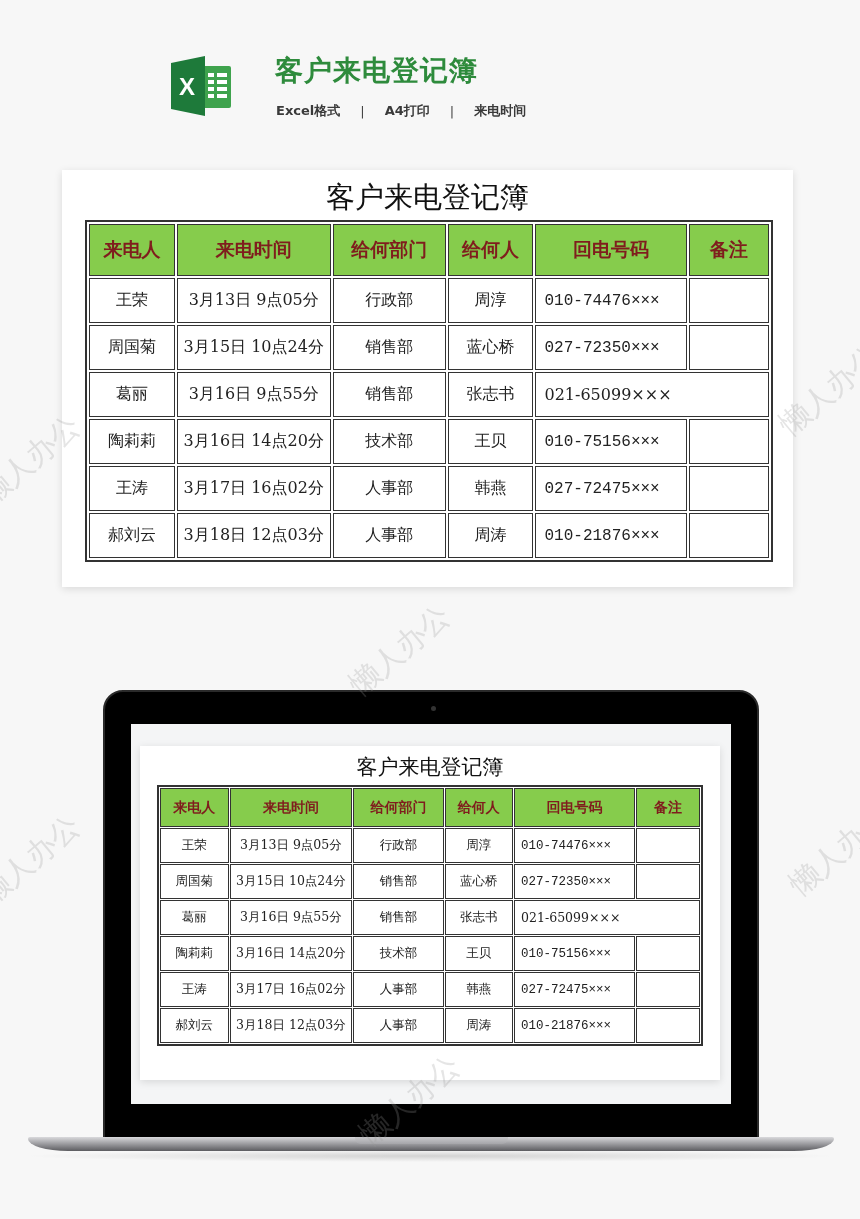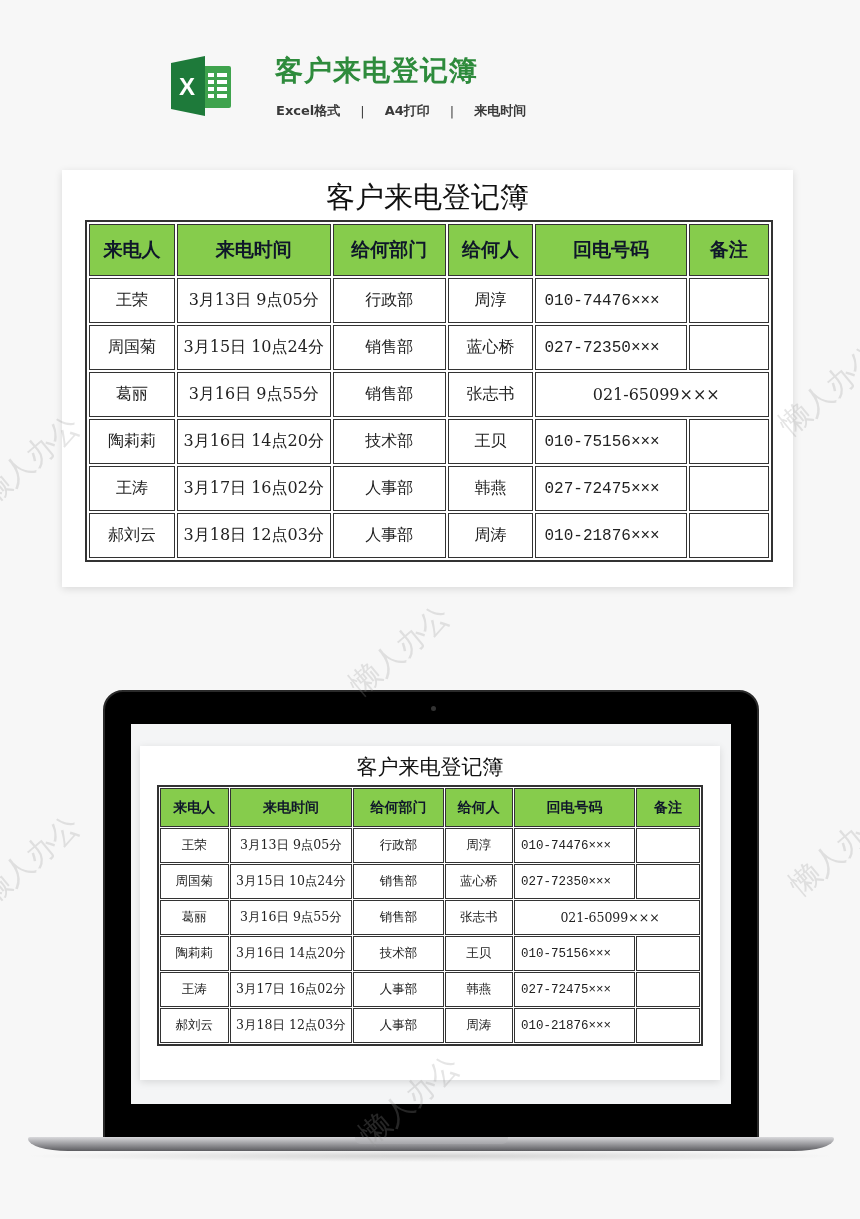--- a/index.html
+++ b/index.html
@@ -46,26 +46,26 @@
     color: #222;
   }
   table.reg th, table.reg td {
     border: 1.5px solid #333;
     text-align: center;
     white-space: nowrap;
     font-weight: normal;
   }
   table.reg th {
     background: #86cc4c;
-    color: #0f172a;
+    color: #7f1d1d;
     font-family: "DejaVu Sans", "Liberation Sans", sans-serif;
     font-weight: bold;
   }
   table.reg td.phone { text-align: left; font-family: Liberation Mono, monospace; }
-  table.reg td.merged { text-align: center; }
+  table.reg td.merged { text-align: left; }
 
   .sheet-big table.reg { position: absolute; left: 23px; top: 50px; width: 688px; }
   .sheet-big table.reg th { height: 52px; font-size: 19px; }
   .sheet-big table.reg td { height: 45px; font-size: 16px; }
   .sheet-big table.reg td.phone, .sheet-big table.reg td.merged { padding-left: 8px; }
 
   
   .laptop-lid {
     position: absolute; left: 103px; top: 690px; width: 656px; height: 450px;
     background: #000; border-radius: 20px 20px 0 0;

